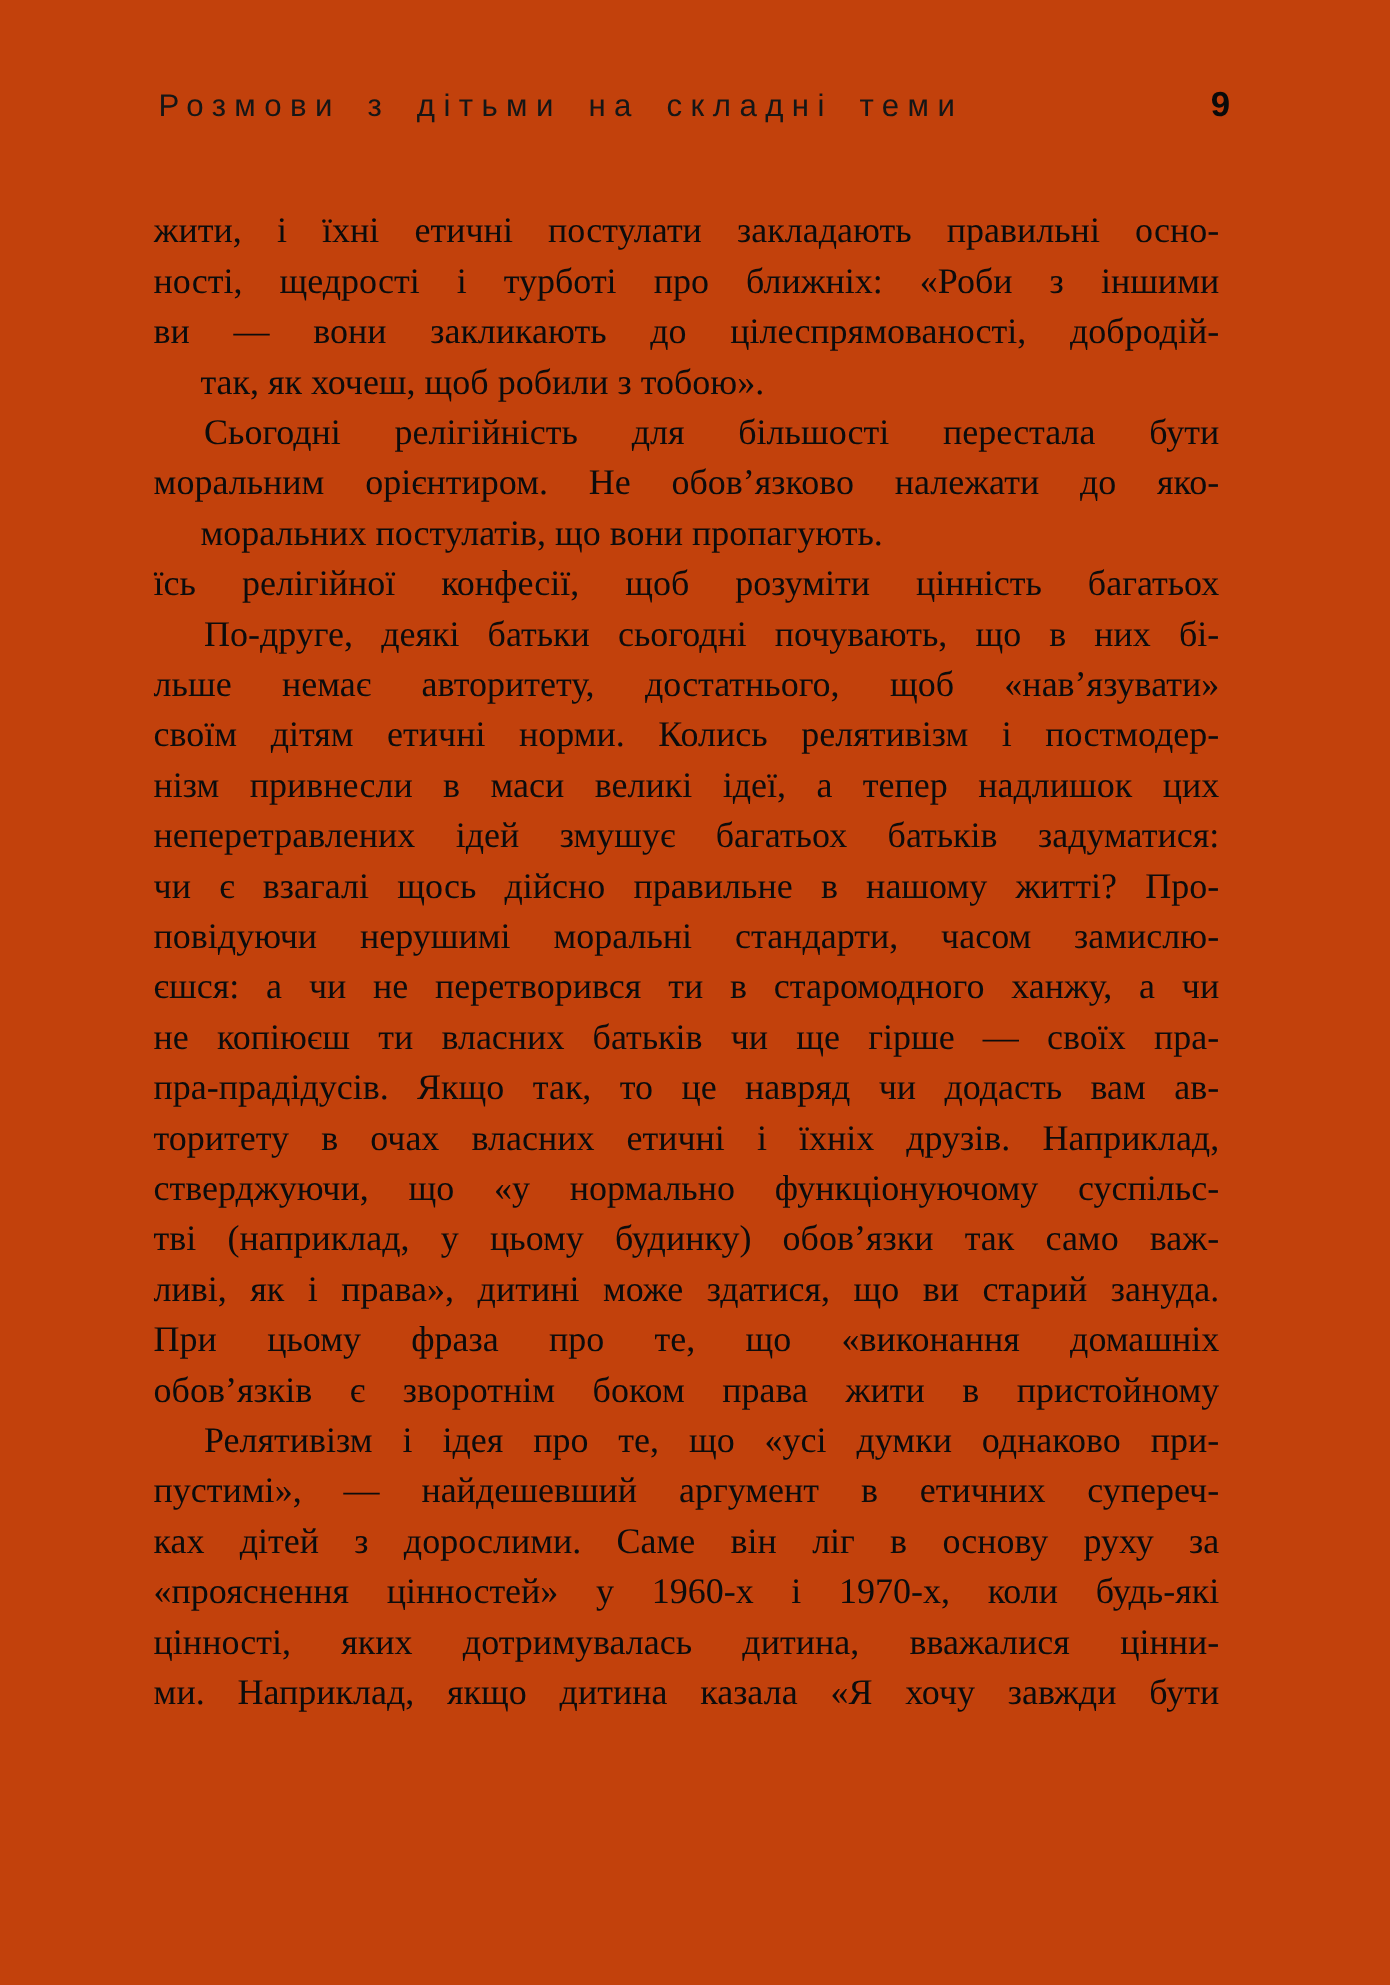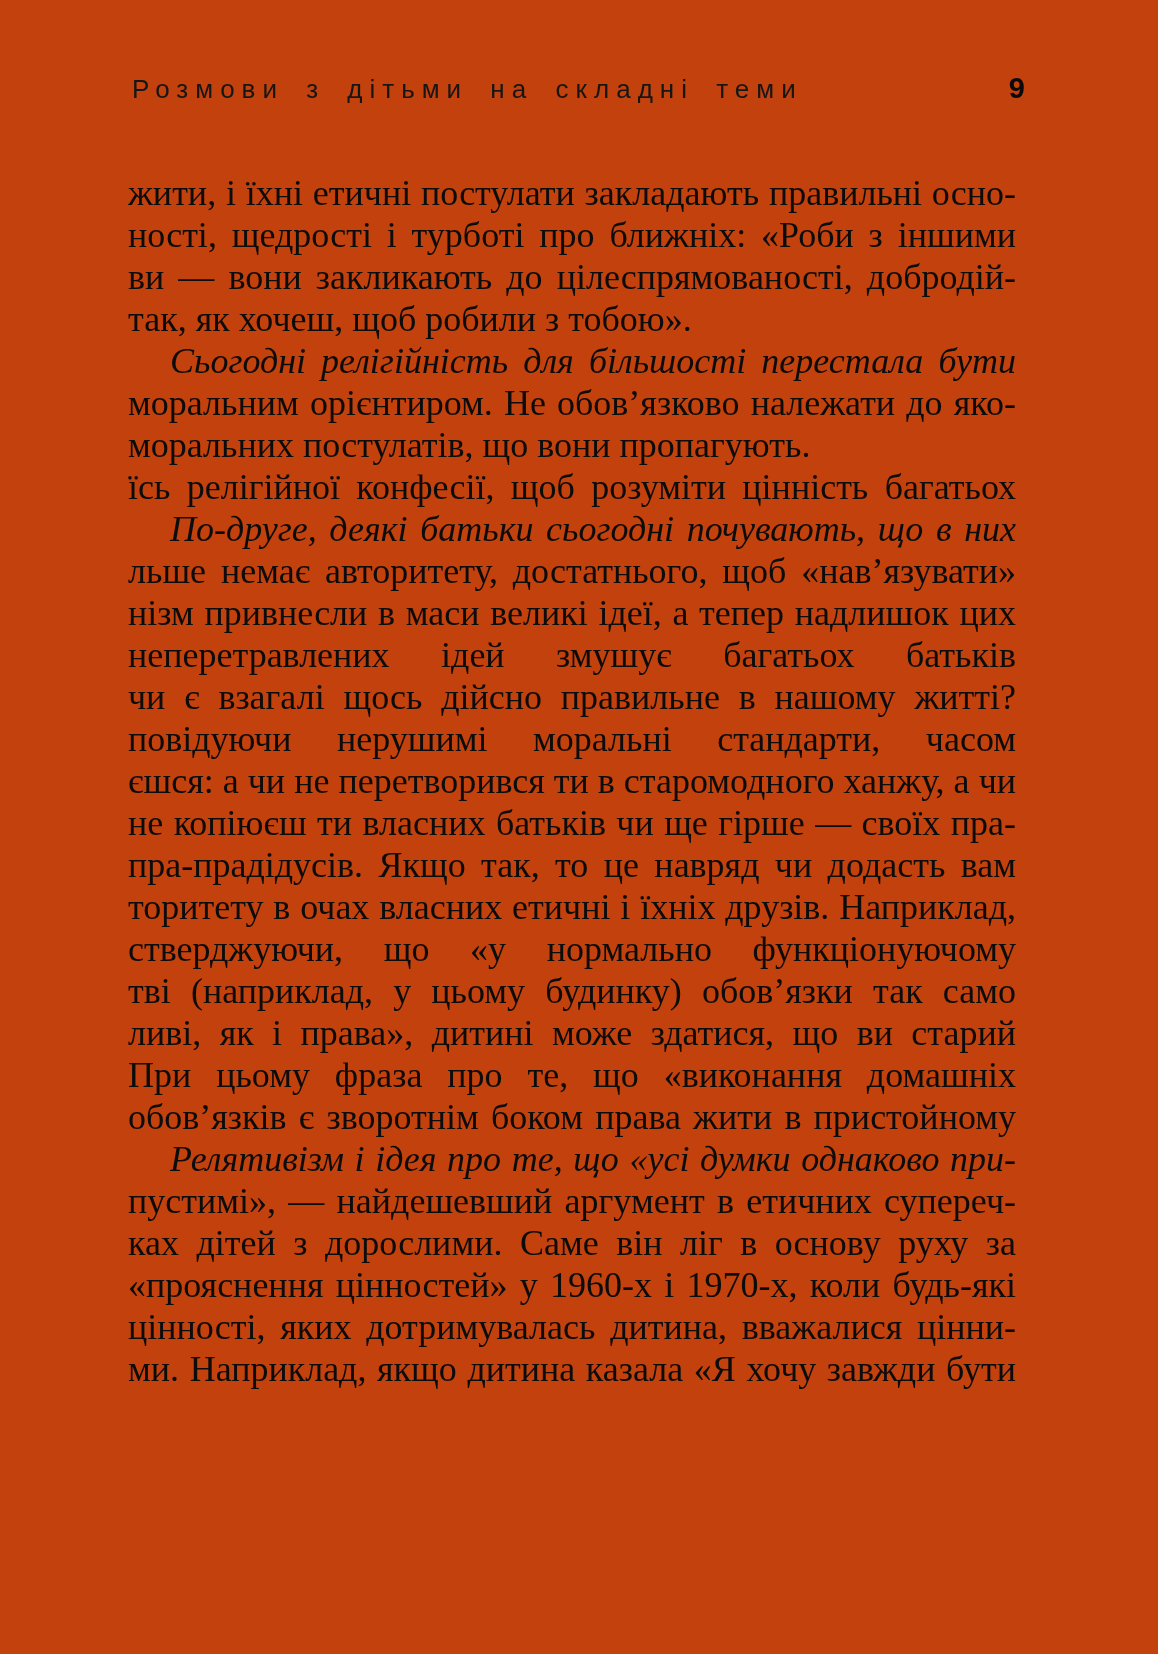--- a/index.html
+++ b/index.html
@@ -39,36 +39,36 @@
     font-size: 29px;
     font-weight: 700;
     color: #0a0a0a;
   }
   
   .body-text {
     position: absolute;
     left: 128px;
     top: 172px;
     width: 888px;
-    font-size: 36px;
+    font-size: 30px;
     line-height: 42px;
     color: #0c0c0c;
   }
   .line {
     height: 42px;
     overflow: hidden;
     text-align: justify;
     text-align-last: justify;
   }
   .line.para-end {
     text-align-last: left;
+    margin-left: 39px;
   }
   .line.indent {
     text-indent: 42px;
-    font-style: italic;
   }
 </style>
 </head>
 <body>
 
 <div class="page">
   <header class="running-header">
     <span class="header-title">Розмови з дітьми на складні теми</span>
     <span class="page-number">9</span>
   </header>
@@ -77,20 +77,21 @@
       <div class="line">жити, і їхні етичні постулати закладають правильні осно-</div>
       <div class="line">ності, щедрості і турботі про ближніх: «Роби з іншими</div>
       <div class="line">ви — вони закликають до цілеспрямованості, добродій-</div>
       <div class="line para-end">так, як хочеш, щоб робили з тобою».</div>
       <div class="line indent">Сьогодні релігійність для більшості перестала бути</div>
       <div class="line">моральним орієнтиром. Не обов’язково належати до яко-</div>
       <div class="line para-end">моральних постулатів, що вони пропагують.</div>
       <div class="line">їсь релігійної конфесії, щоб розуміти цінність багатьох</div>
       <div class="line indent">По-друге, деякі батьки сьогодні почувають, що в них бі-</div>
       <div class="line">льше немає авторитету, достатнього, щоб «нав’язувати»</div>
+      <div class="line">своїм дітям етичні норми. Колись релятивізм і постмодер-</div>
       <div class="line">нізм привнесли в маси великі ідеї, а тепер надлишок цих</div>
       <div class="line">неперетравлених ідей змушує багатьох батьків задуматися:</div>
       <div class="line">чи є взагалі щось дійсно правильне в нашому житті? Про-</div>
       <div class="line">повідуючи нерушимі моральні стандарти, часом замислю-</div>
       <div class="line">єшся: а чи не перетворився ти в старомодного ханжу, а чи</div>
       <div class="line">не копіюєш ти власних батьків чи ще гірше — своїх пра-</div>
       <div class="line">пра-прадідусів. Якщо так, то це навряд чи додасть вам ав-</div>
       <div class="line">торитету в очах власних етичні і їхніх друзів. Наприклад,</div>
       <div class="line">стверджуючи, що «у нормально функціонуючому суспільс-</div>
       <div class="line">тві (наприклад, у цьому будинку) обов’язки так само важ-</div>

